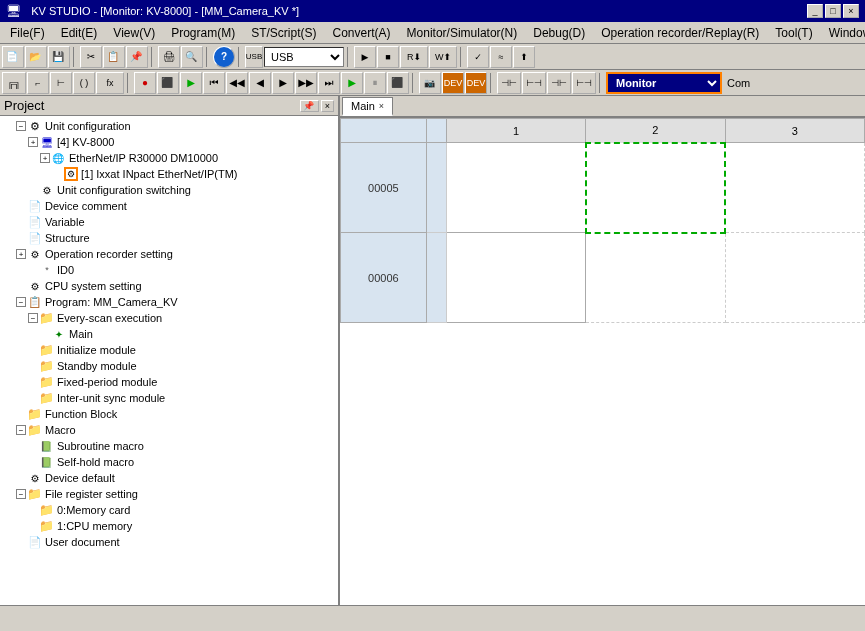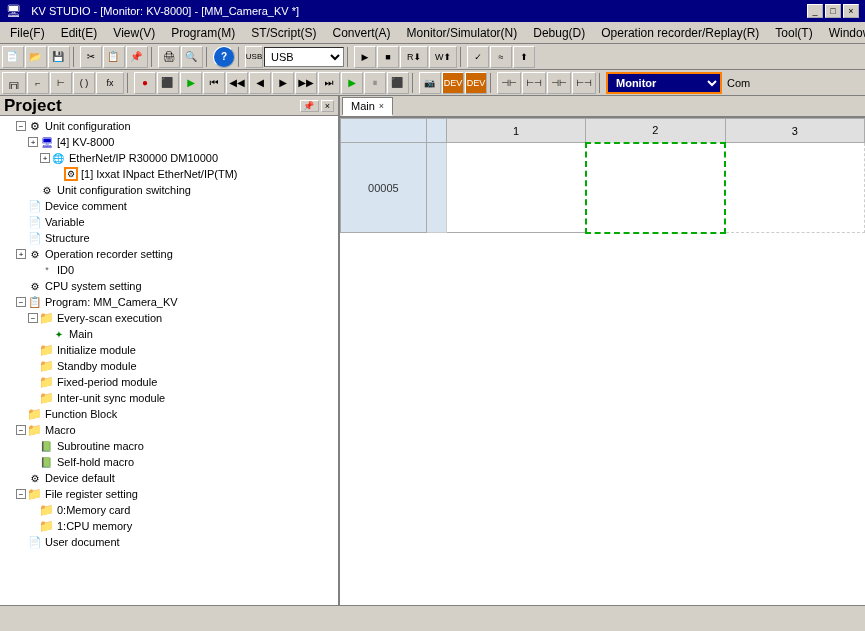--- a/index.html
+++ b/index.html
@@ -21,21 +21,21 @@
     .tb-separator { width: 4px; height: 20px; border-left: 1px solid #808080; margin: 0 2px; flex-shrink: 0; }
     .tb-select { height: 20px; font-size: 11px; background: white; border: 1px inset #808080; padding: 0 2px; }
     .tb-monitor-select { height: 22px; font-size: 11px; background: #000080; color: white; border: 2px solid #ff8000; padding: 0 4px; font-weight: bold; }
     
     
     #main-layout { display: flex; height: calc(631px - 22px - 22px - 26px - 26px - 26px); }
     
     
     #project-panel { width: 340px; background: #d4d0c8; border-right: 2px solid #808080; display: flex; flex-direction: column; overflow: hidden; }
     #project-header { background: #d4d0c8; display: flex; align-items: center; justify-content: space-between; padding: 2px 4px; border-bottom: 1px solid #808080; height: 20px; }
-    #project-title { font-size: 17px; font-weight: bold; }
+    #project-title { font-size: 13px; font-weight: normal; }
     #project-controls { display: flex; gap: 2px; }
     .panel-ctrl-btn { font-size: 9px; cursor: pointer; padding: 0 3px; background: #d4d0c8; border: 1px outset #fff; }
     #project-tree { flex: 1; overflow-y: auto; overflow-x: hidden; background: white; padding: 2px 0; }
     
     
     .tree-item { display: flex; align-items: center; padding: 1px 2px; cursor: pointer; white-space: nowrap; font-size: 11px; }
     .tree-indent-1 { padding-left: 16px; }
     .tree-indent-2 { padding-left: 28px; }
     .tree-indent-3 { padding-left: 40px; }
     .tree-indent-4 { padding-left: 52px; }
@@ -365,20 +365,27 @@
 
 
           <tr>
             <td class="grid-row-header">00005</td>
             <td class="grid-empty-col"></td>
             <td class="grid-cell solid-border"></td>
             <td class="grid-cell green-dashed"></td>
             <td class="grid-cell"></td>
           </tr>
 
+          <tr>
+            <td class="grid-row-header">00006</td>
+            <td class="grid-empty-col"></td>
+            <td class="grid-cell solid-border"></td>
+            <td class="grid-cell"></td>
+            <td class="grid-cell"></td>
+          </tr>
         </tbody>
       </table>
     </div>
   </div>
 
 </div>
 
 <div id="status-bar">
   <span></span>
 </div>

